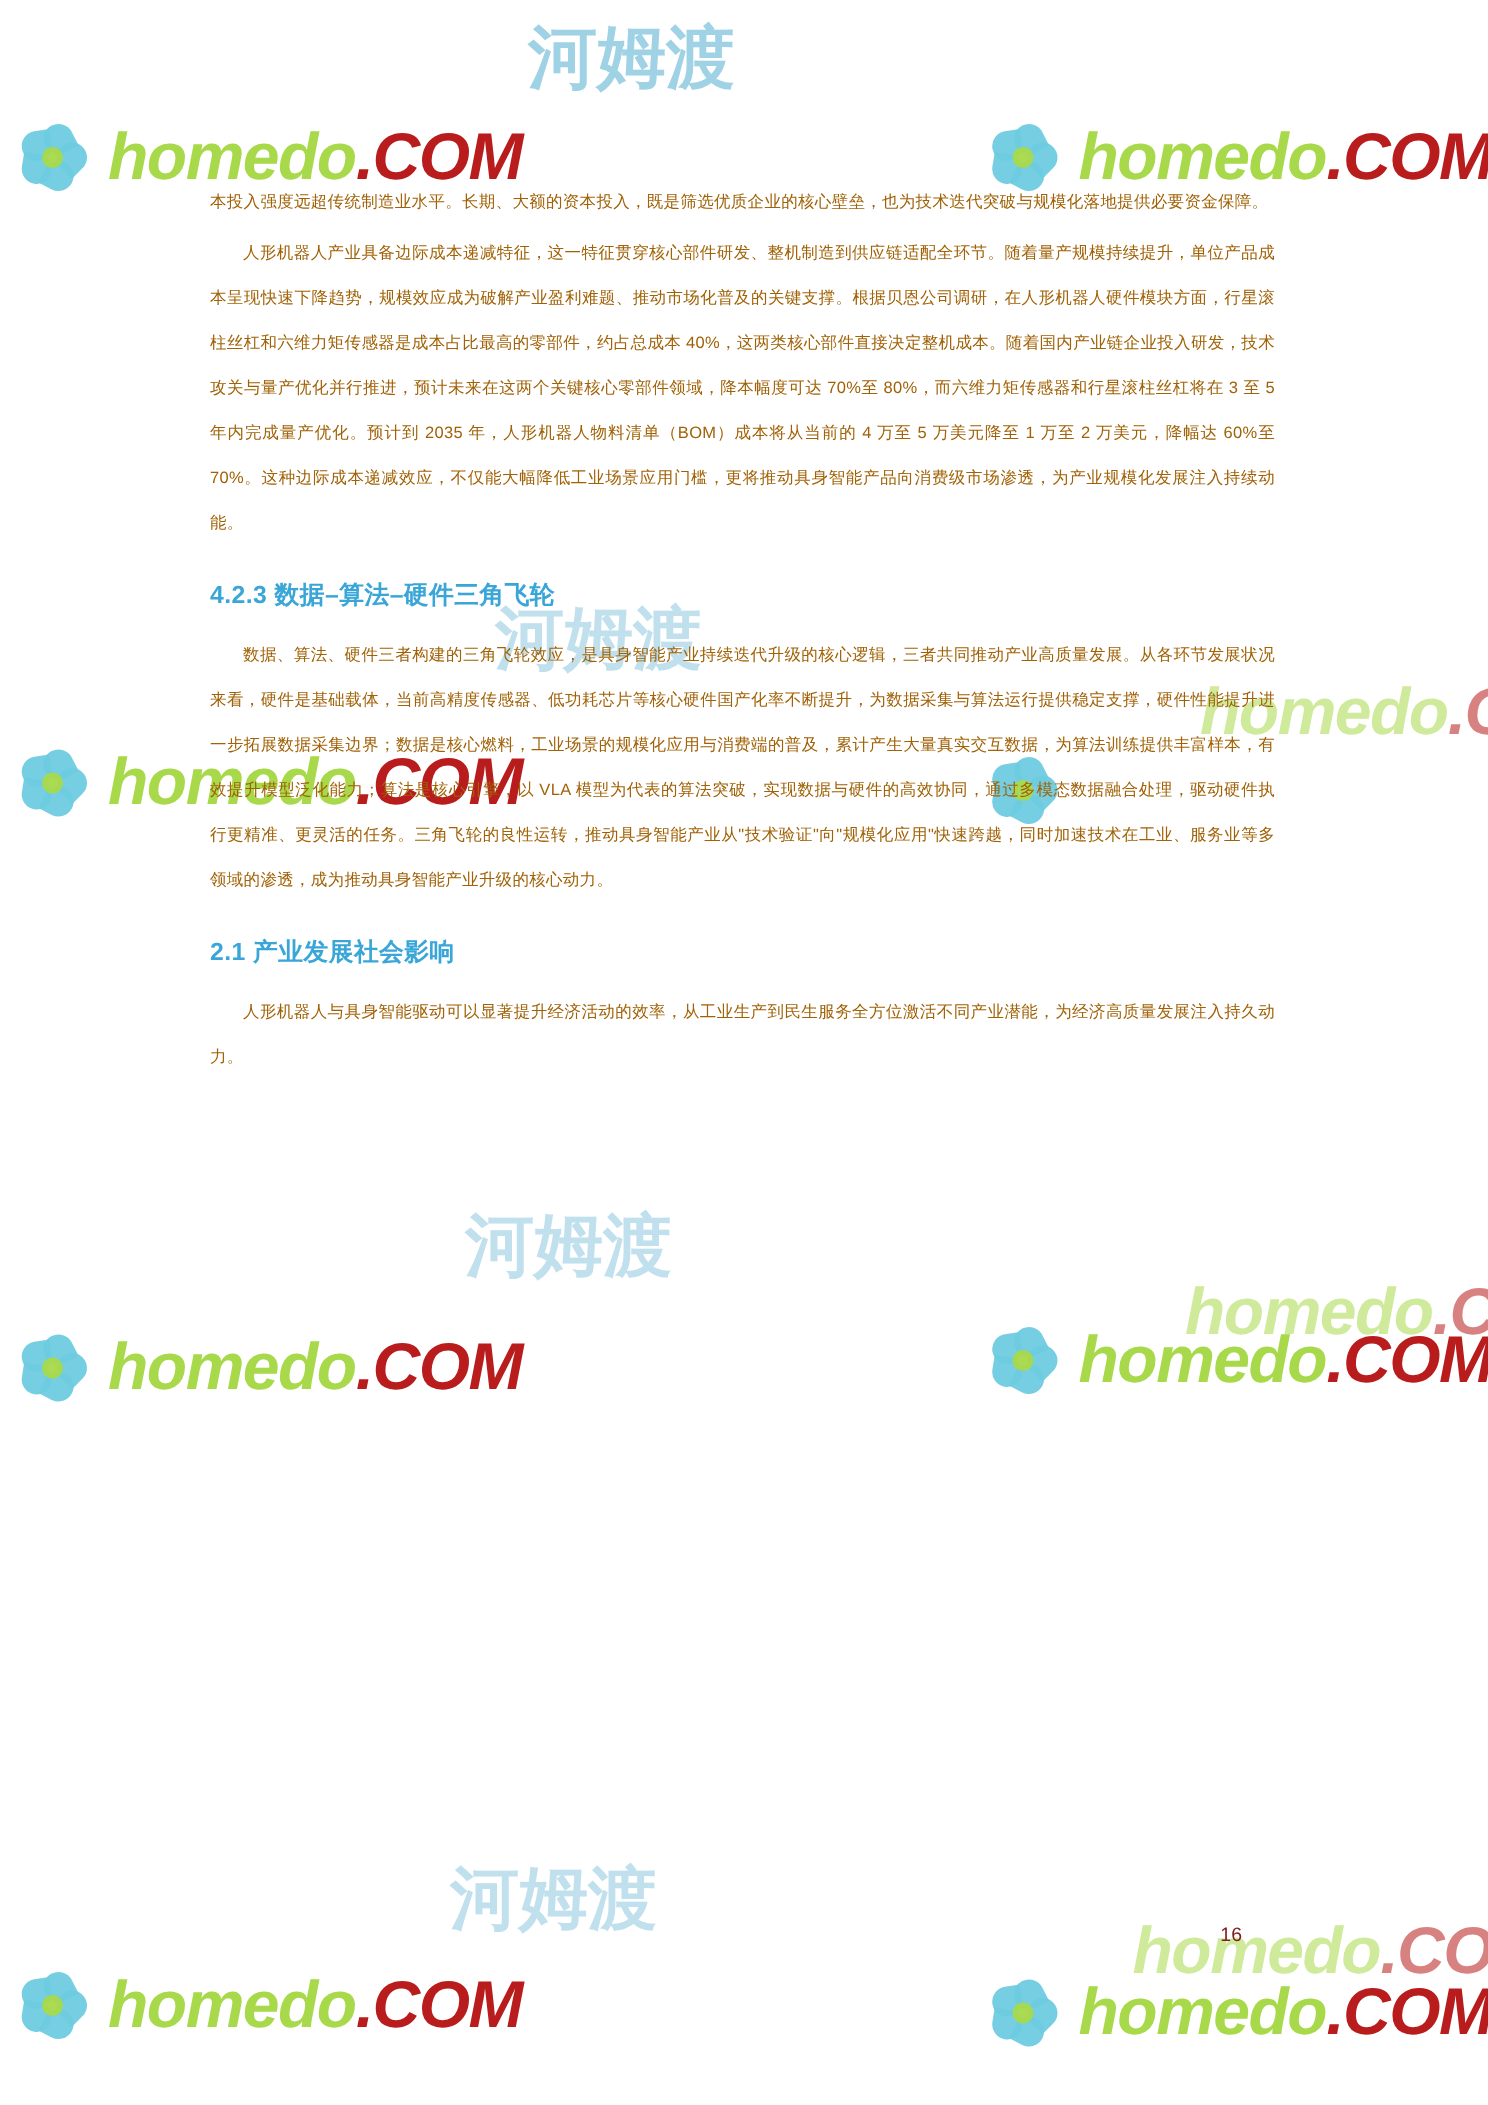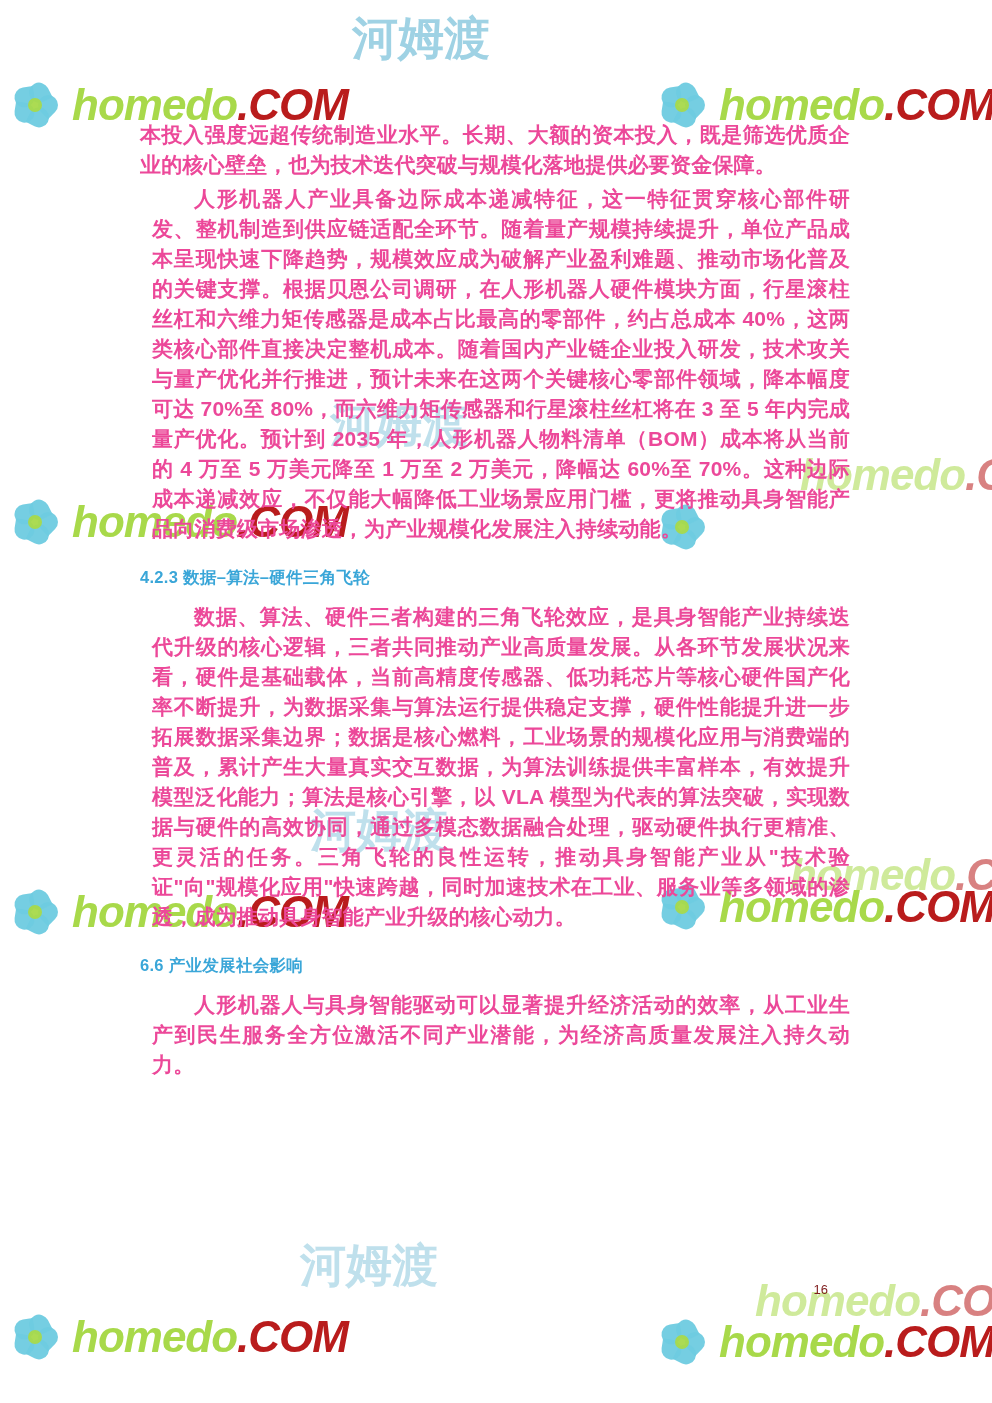--- a/index.html
+++ b/index.html
@@ -22,31 +22,29 @@
     background: #ffffff;
   }
   .content {
     position: absolute;
     left: 140px;
     top: 120px;
     width: 710px;
   }
   p.body-text {
     margin: 0 0 4px 0;
-    font-size: 21px;
+    font-size: 11px;
     line-height: 30px;
-    color: #ec4899;
+    color: #a16207;
     text-align: justify;
     text-justify: inter-ideograph;
     letter-spacing: 0.2px;
-    font-weight: bold;
   }
   p.indent {
     text-indent: 2em;
-    margin-left: 12px;
   }
   h3.section-heading {
     margin: 18px 0 10px 0;
     font-size: 16.5px;
     line-height: 30px;
     font-weight: bold;
     color: #3aa6d8;
     letter-spacing: 0.3px;
   }
   .page-number {
@@ -230,21 +228,21 @@
 
     <p class="body-text">本投入强度远超传统制造业水平。长期、大额的资本投入，既是筛选优质企业的核心壁垒，也为技术迭代突破与规模化落地提供必要资金保障。</p>
 
 
     <p class="body-text indent">人形机器人产业具备边际成本递减特征，这一特征贯穿核心部件研发、整机制造到供应链适配全环节。随着量产规模持续提升，单位产品成本呈现快速下降趋势，规模效应成为破解产业盈利难题、推动市场化普及的关键支撑。根据贝恩公司调研，在人形机器人硬件模块方面，行星滚柱丝杠和六维力矩传感器是成本占比最高的零部件，约占总成本 40%，这两类核心部件直接决定整机成本。随着国内产业链企业投入研发，技术攻关与量产优化并行推进，预计未来在这两个关键核心零部件领域，降本幅度可达 70%至 80%，而六维力矩传感器和行星滚柱丝杠将在 3 至 5 年内完成量产优化。预计到 2035 年，人形机器人物料清单（BOM）成本将从当前的 4 万至 5 万美元降至 1 万至 2 万美元，降幅达 60%至 70%。这种边际成本递减效应，不仅能大幅降低工业场景应用门槛，更将推动具身智能产品向消费级市场渗透，为产业规模化发展注入持续动能。</p>
 
     <h3 class="section-heading">4.2.3  数据–算法–硬件三角飞轮</h3>
 
     <p class="body-text indent">数据、算法、硬件三者构建的三角飞轮效应，是具身智能产业持续迭代升级的核心逻辑，三者共同推动产业高质量发展。从各环节发展状况来看，硬件是基础载体，当前高精度传感器、低功耗芯片等核心硬件国产化率不断提升，为数据采集与算法运行提供稳定支撑，硬件性能提升进一步拓展数据采集边界；数据是核心燃料，工业场景的规模化应用与消费端的普及，累计产生大量真实交互数据，为算法训练提供丰富样本，有效提升模型泛化能力；算法是核心引擎，以 VLA 模型为代表的算法突破，实现数据与硬件的高效协同，通过多模态数据融合处理，驱动硬件执行更精准、更灵活的任务。三角飞轮的良性运转，推动具身智能产业从"技术验证"向"规模化应用"快速跨越，同时加速技术在工业、服务业等多领域的渗透，成为推动具身智能产业升级的核心动力。</p>
 
-    <h3 class="section-heading">6.6  产业发展社会影响</h3>
+    <h3 class="section-heading">2.1  产业发展社会影响</h3>
 
     <p class="body-text indent">人形机器人与具身智能驱动可以显著提升经济活动的效率，从工业生产到民生服务全方位激活不同产业潜能，为经济高质量发展注入持久动力。</p>
 
 
   </div>
 
   <div class="page-number">16</div>
 
 </div>
 

